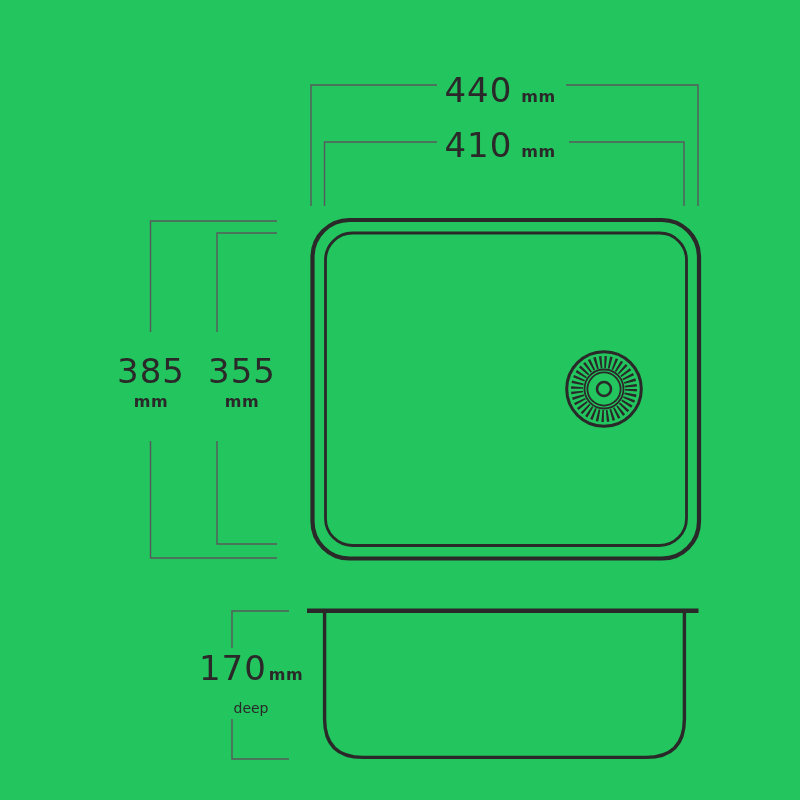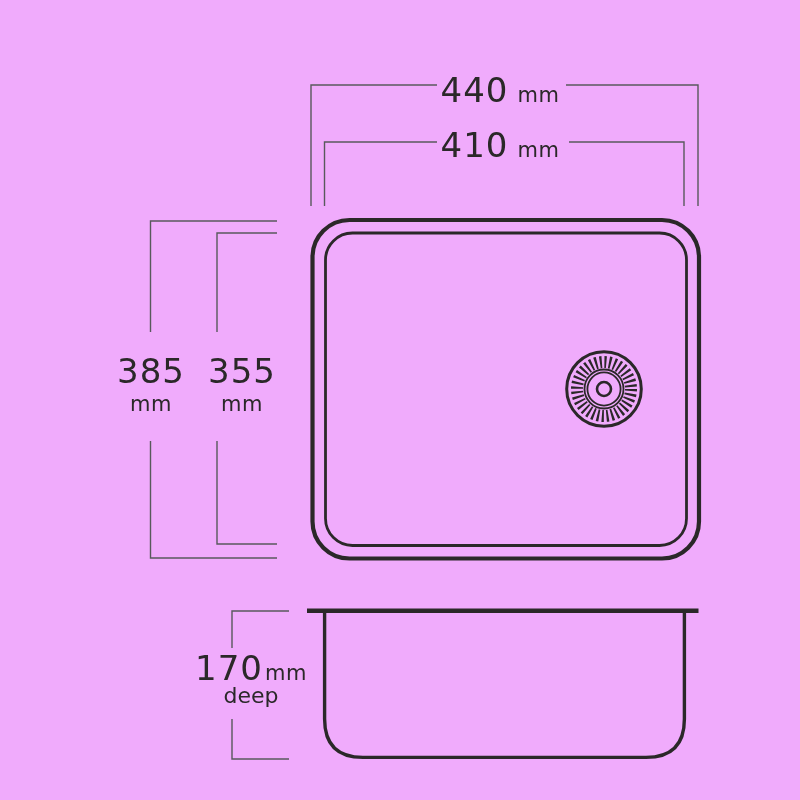--- a/index.html
+++ b/index.html
@@ -1,28 +1,28 @@
 <!DOCTYPE html>
 <html><head>
 <meta charset="utf-8">
 <style>
   html,body{margin:0;padding:0;background:#ffffff;}
   body{width:800px;height:800px;font-family:"DejaVu Sans",sans-serif;color:#2b2829;}
-  .canvas{position:relative;width:800px;height:800px;background:#f0abfc;overflow:hidden;}
+  .canvas{position:relative;width:800px;height:800px;background:#22c55e;overflow:hidden;}
   .canvas svg{position:absolute;left:0;top:0;}
   .dim-label{position:absolute;line-height:1;white-space:nowrap;color:#2b2829;}
   .centerx{transform:translateX(-50%);}
   .row{display:flex;align-items:baseline;}
   .num{font-size:34px;letter-spacing:1px;}
-  .unit{font-size:21px;letter-spacing:0.5px;}
+  .unit{font-size:16px;letter-spacing:0.5px;font-weight:bold;}
   .row .unit{margin-left:9px;}
   .tight .unit{margin-left:2px;}
   .col{text-align:center;}
   .col .unit{display:block;margin-top:6px;}
-  .word{display:block;font-size:22px;margin-top:0;text-align:center;}
+  .word{display:block;font-size:14px;margin-top:16px;text-align:center;}
 </style>
 </head>
 <body>
 
 <div class="canvas">
 
   <svg width="800" height="800" viewBox="0 0 800 800">
 
     <g stroke="#58595c" stroke-width="1.4" fill="none">
       <path d="M311 206 L311 85 L437 85 M566 85 L698 85 L698 206"></path>

